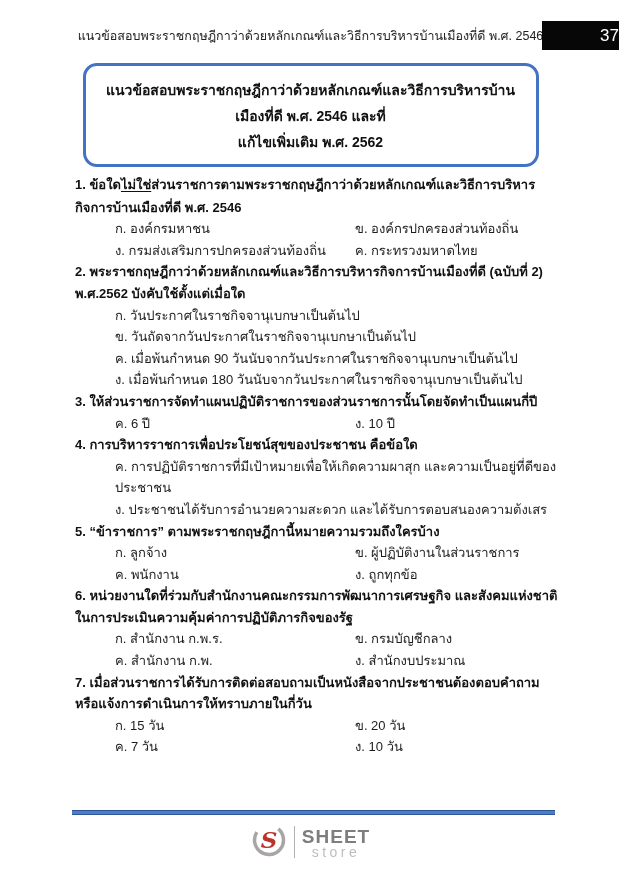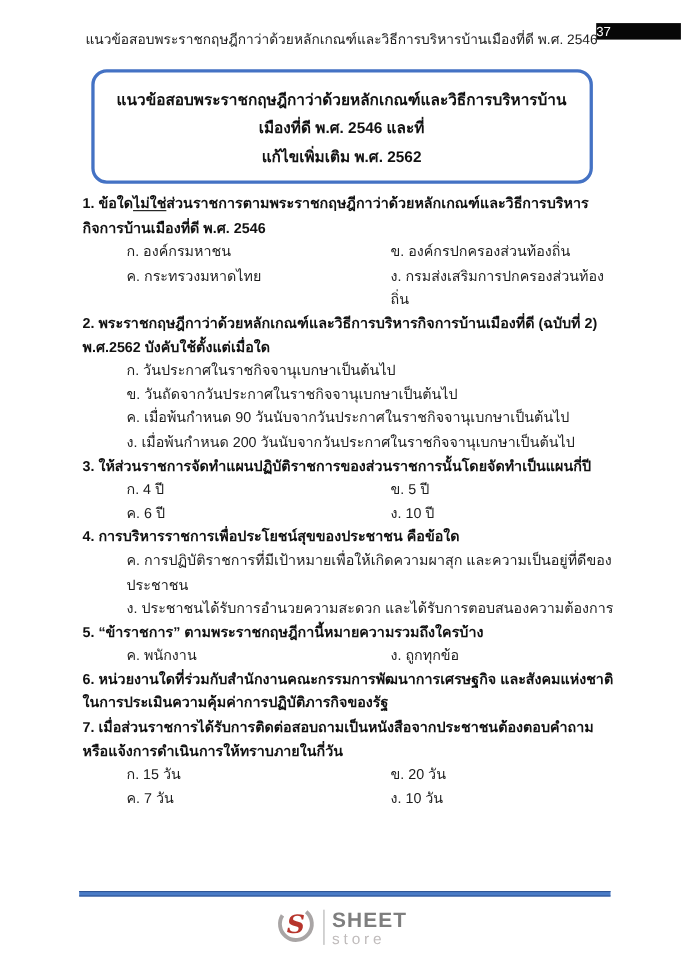--- a/index.html
+++ b/index.html
@@ -23,27 +23,27 @@
     width: 100%;
     text-align: center;
     font-size: 12.5px;
     color: #222222;
   }
   .page-tab {
     position: absolute;
     top: 21px;
     right: 2px;
     width: 77px;
-    height: 15px;
+    height: 29px;
     background: #070707;
     color: #ffffff;
     display: flex;
     align-items: center;
-    justify-content: flex-start;
-    font-size: 12px;
+    justify-content: flex-end;
+    font-size: 17px;
   }
 
   
   .title-box {
     margin: 63px auto 0;
     width: 456px;
     border: 3px solid #4472c4;
     border-radius: 14px;
     padding: 11px 20px 9px;
     text-align: center;
@@ -90,21 +90,21 @@
     display: flex;
     align-items: center;
     justify-content: center;
     gap: 7px;
   }
   .logo-divider {
     width: 1px;
     height: 32px;
     background: #b0b0b0;
   }
-  .brand-col { display: flex; flex-direction: column; align-items: flex-start; }
+  .brand-col { display: flex; flex-direction: column; align-items: center; }
   .brand {
     font-size: 19px;
     font-weight: bold;
     color: #7e7e7e;
     letter-spacing: 1px;
     line-height: 20px;
   }
   .brand-sub {
     font-size: 14px;
     color: #c0bcbc;
@@ -131,70 +131,80 @@
   <div class="content">
 
     <section class="q">
       <p class="q-text"><span>1. ข้อใด</span><span class="u">ไม่ใช่</span><span>ส่วนราชการตามพระราชกฤษฎีกาว่าด้วยหลักเกณฑ์และวิธีการบริหารกิจการบ้านเมืองที่ดี พ.ศ. 2546</span></p>
       <div class="opts cols">
         <div class="row">
           <span class="cell">ก. องค์กรมหาชน</span>
           <span class="cell">ข. องค์กรปกครองส่วนท้องถิ่น</span>
         </div>
         <div class="row">
+          <span class="cell">ง. กรมส่งเสริมการปกครองส่วนท้องถิ่น</span>
           <span class="cell">ค. กระทรวงมหาดไทย</span>
-          <span class="cell">ง. กรมส่งเสริมการปกครองส่วนท้องถิ่น</span>
         </div>
       </div>
     </section>
 
     <section class="q">
       <p class="q-text">2. พระราชกฤษฎีกาว่าด้วยหลักเกณฑ์และวิธีการบริหารกิจการบ้านเมืองที่ดี (ฉบับที่ 2) พ.ศ.2562 บังคับใช้ตั้งแต่เมื่อใด</p>
       <div class="opts stack">
         <span class="cell">ก. วันประกาศในราชกิจจานุเบกษาเป็นต้นไป</span>
         <span class="cell">ข. วันถัดจากวันประกาศในราชกิจจานุเบกษาเป็นต้นไป</span>
         <span class="cell">ค. เมื่อพ้นกำหนด 90 วันนับจากวันประกาศในราชกิจจานุเบกษาเป็นต้นไป</span>
-        <span class="cell">ง. เมื่อพ้นกำหนด 200 วันนับจากวันประกาศในราชกิจจานุเบกษาเป็นต้นไป</span>
+        <span class="cell">ง. เมื่อพ้นกำหนด 180 วันนับจากวันประกาศในราชกิจจานุเบกษาเป็นต้นไป</span>
       </div>
     </section>
 
     <section class="q">
       <p class="q-text">3. ให้ส่วนราชการจัดทำแผนปฏิบัติราชการของส่วนราชการนั้นโดยจัดทำเป็นแผนกี่ปี</p>
       <div class="opts cols">
-        <div class="row">
-          <span class="cell">ก. 4 ปี</span>
-          <span class="cell">ข. 5 ปี</span>
-        </div>
         <div class="row">
           <span class="cell">ค. 6 ปี</span>
           <span class="cell">ง. 10 ปี</span>
         </div>
       </div>
     </section>
 
     <section class="q">
       <p class="q-text">4. การบริหารราชการเพื่อประโยชน์สุขของประชาชน คือข้อใด</p>
       <div class="opts stack">
         <span class="cell">ค. การปฏิบัติราชการที่มีเป้าหมายเพื่อให้เกิดความผาสุก และความเป็นอยู่ที่ดีของประชาชน</span>
-        <span class="cell">ง. ประชาชนได้รับการอำนวยความสะดวก และได้รับการตอบสนองความต้องการ</span>
+        <span class="cell">ง. ประชาชนได้รับการอำนวยความสะดวก และได้รับการตอบสนองความต้งเสร</span>
       </div>
     </section>
 
     <section class="q">
       <p class="q-text">5. “ข้าราชการ” ตามพระราชกฤษฎีกานี้หมายความรวมถึงใครบ้าง</p>
       <div class="opts cols">
+        <div class="row">
+          <span class="cell">ก. ลูกจ้าง</span>
+          <span class="cell">ข. ผู้ปฏิบัติงานในส่วนราชการ</span>
+        </div>
         <div class="row">
           <span class="cell">ค. พนักงาน</span>
           <span class="cell">ง. ถูกทุกข้อ</span>
         </div>
       </div>
     </section>
 
     <section class="q">
       <p class="q-text">6. หน่วยงานใดที่ร่วมกับสำนักงานคณะกรรมการพัฒนาการเศรษฐกิจ และสังคมแห่งชาติในการประเมินความคุ้มค่าการปฏิบัติภารกิจของรัฐ</p>
+      <div class="opts cols">
+        <div class="row">
+          <span class="cell">ก. สำนักงาน ก.พ.ร.</span>
+          <span class="cell">ข. กรมบัญชีกลาง</span>
+        </div>
+        <div class="row">
+          <span class="cell">ค. สำนักงาน ก.พ.</span>
+          <span class="cell">ง. สำนักงบประมาณ</span>
+        </div>
+      </div>
     </section>
 
     <section class="q">
       <p class="q-text">7. เมื่อส่วนราชการได้รับการติดต่อสอบถามเป็นหนังสือจากประชาชนต้องตอบคำถามหรือแจ้งการดำเนินการให้ทราบภายในกี่วัน</p>
       <div class="opts cols">
         <div class="row">
           <span class="cell">ก. 15 วัน</span>
           <span class="cell">ข. 20 วัน</span>
         </div>
         <div class="row">

